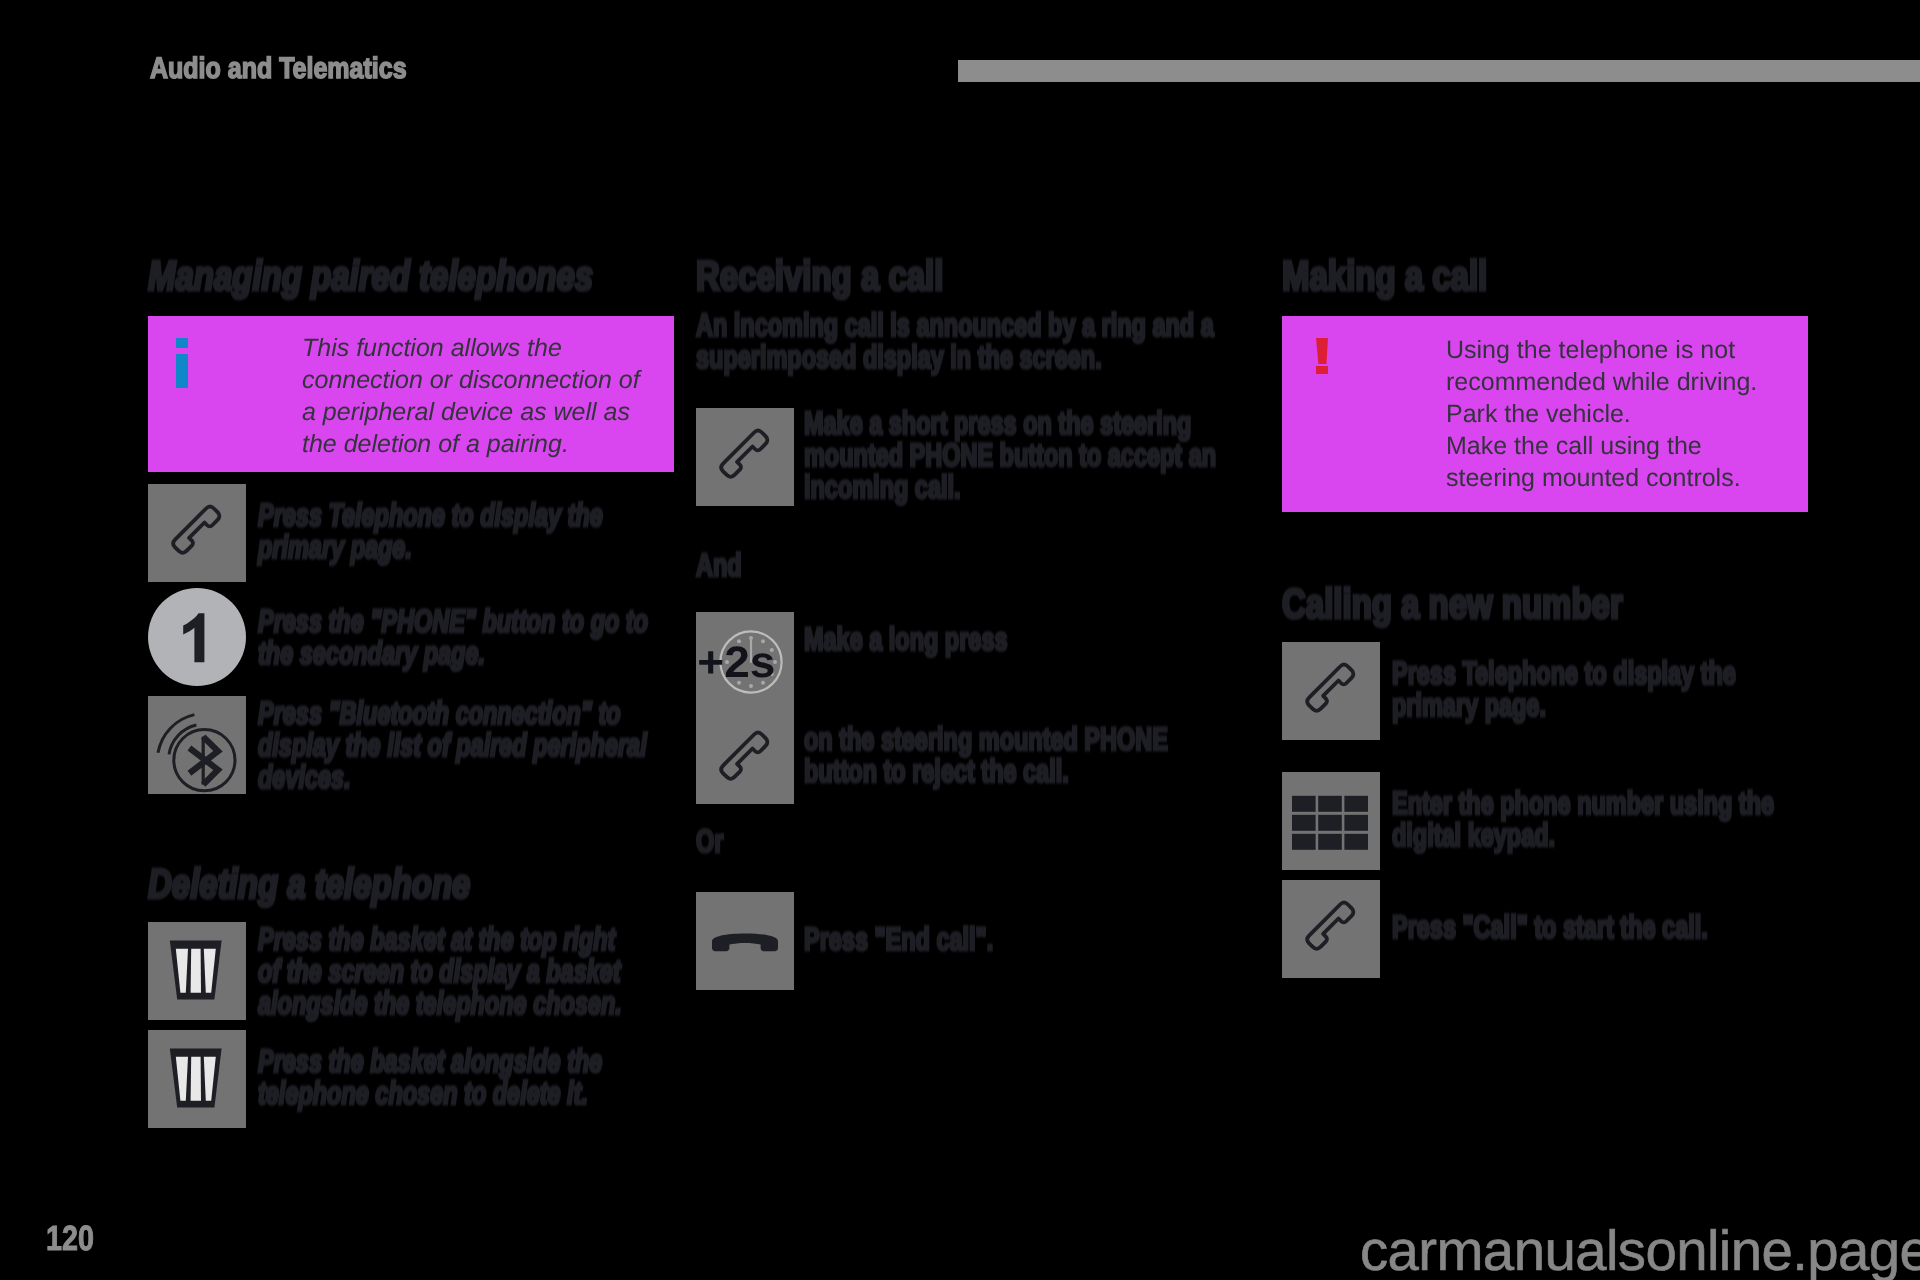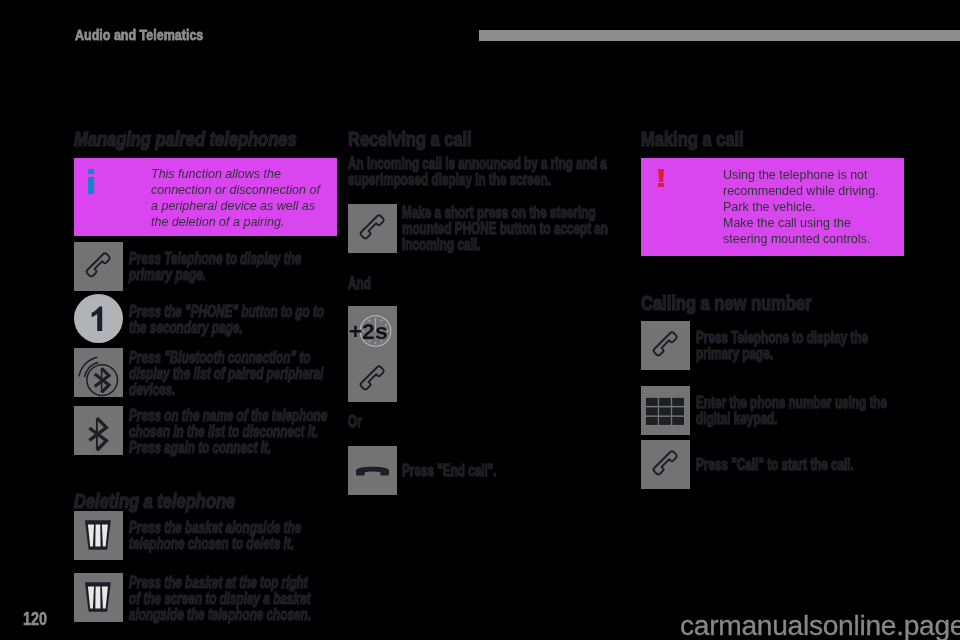--- a/index.html
+++ b/index.html
@@ -117,60 +117,48 @@
           <path d="M27.6 44.3 L35.0 36.9 L20.7 26.0" stroke="#1e1e25" stroke-width="3.1" fill="none" stroke-linejoin="miter"></path>
           <path d="M5.0 28.4 A23.8 23.8 0 0 1 23.2 9.3" fill="none" stroke="#1e1e25" stroke-width="1.5" stroke-linecap="butt"></path>
           <path d="M10.5 29.2 A17.8 17.8 0 0 1 24.2 14.5" fill="none" stroke="#1e1e25" stroke-width="1.5" stroke-linecap="butt"></path>
         </svg>
       </div>
       <div class="rtxt" style="margin:2px 0 0 6px">Press "Bluetooth connection" to
 display the list of paired peripheral
 devices.</div>
     </div>
 
-    <div class="row" style="margin-top:8px">
-      <div class="tile">
-        <svg viewBox="0 0 49 49" width="49" height="49">
-          <path d="M22.9 12.1 L22.9 44.2" stroke="#1e1e25" stroke-width="1.9" fill="none"></path>
-          <path d="M22.9 12.1 L32.4 21.6 L15.3 34.3" stroke="#1e1e25" stroke-width="3.4" fill="none" stroke-linejoin="miter"></path>
-          <path d="M22.9 44.2 L32.4 34.7 L15.3 22.0" stroke="#1e1e25" stroke-width="3.4" fill="none" stroke-linejoin="miter"></path>
-        </svg>
-      </div>
-      <div class="rtxt" style="margin:2px 0 0 6px">Press on the name of the telephone
-chosen in the list to disconnect it.
-Press again to connect it.</div>
-    </div>
 
     <h2 class="sec" style="margin-top:35px">Deleting a telephone</h2>
 
-    <div class="row" style="margin-top:5px">
+    <div class="row" style="margin-top:13px">
       <div class="tile">
         <svg viewBox="0 0 49 49" width="49" height="49">
           <path d="M10.9 9.2 L36.8 9.2 L33.2 38.8 L14.6 38.8 Z" fill="#1e1e25"></path>
           <path d="M13.9 13.4 L20.0 13.4 L18.9 35.4 L16.2 35.4 Z" fill="#e8e8e8"></path>
           <path d="M21.6 13.4 L26.3 13.4 L26.5 35.4 L21.3 35.4 Z" fill="#e8e8e8"></path>
           <path d="M27.9 13.4 L33.9 13.4 L31.6 35.4 L28.9 35.4 Z" fill="#e8e8e8"></path>
         </svg>
       </div>
-      <div class="rtxt" style="margin:-2px 0 0 6px">Press the basket alongside the
-telephone chosen to delete it.</div>
-    </div>
-
-    <div class="row" style="margin-top:13px">
+      <div class="rtxt" style="margin:1px 0 0 6px">Press the basket at the top right
+of the screen to display a basket
+alongside the telephone chosen.</div>
+    </div>
+
+    <div class="row" style="margin-top:5px">
       <div class="tile">
         <svg viewBox="0 0 49 49" width="49" height="49">
           <path d="M10.9 9.2 L36.8 9.2 L33.2 38.8 L14.6 38.8 Z" fill="#1e1e25"></path>
           <path d="M13.9 13.4 L20.0 13.4 L18.9 35.4 L16.2 35.4 Z" fill="#e8e8e8"></path>
           <path d="M21.6 13.4 L26.3 13.4 L26.5 35.4 L21.3 35.4 Z" fill="#e8e8e8"></path>
           <path d="M27.9 13.4 L33.9 13.4 L31.6 35.4 L28.9 35.4 Z" fill="#e8e8e8"></path>
         </svg>
       </div>
-      <div class="rtxt" style="margin:1px 0 0 6px">Press the basket at the top right
-of the screen to display a basket
-alongside the telephone chosen.</div>
+      <div class="rtxt" style="margin:-2px 0 0 6px">Press the basket alongside the
+telephone chosen to delete it.</div>
     </div>
   </div>
 
   <div class="col c2">
     <h2 class="sec">Receiving a call</h2>
 
     <div class="bodytxt" style="margin-top:11px">An incoming call is announced by a ring and a
 superimposed display in the screen.</div>
 
     <div class="row" style="margin-top:17px">
@@ -204,20 +192,25 @@
             <circle cx="17.1" cy="19.0" r="1.0"></circle>
               <circle cx="21.5" cy="14.6" r="1.0"></circle>
           </g>
           <path d="M27.5 25.0 L27.5 14.0" stroke="#a8a8a8" stroke-width="1.1" stroke-linecap="round"></path>
           <text x="20.2" y="32.5" font-family="Liberation Sans, sans-serif" font-size="22" font-weight="bold" fill="#12121a" text-anchor="middle" textLength="39" lengthAdjust="spacingAndGlyphs">+2s</text>
         </svg>
         <svg viewBox="0 0 36 36" width="49" height="49" style="margin-top:0px">
             <use href="#g-handset"></use>
           </svg>
       </div>
+      <div style="margin-left:5px">
+        <div class="rtxt" style="margin-top:-2px">Make a long press</div>
+        <div class="rtxt" style="margin-top:34px">on the steering mounted PHONE
+button to reject the call.</div>
+      </div>
     </div>
 
     <div class="bodytxt" style="margin-top:11px">Or</div>
 
     <div class="row" style="margin-top:17px">
       <div class="tile">
         <svg viewBox="0 0 49 49" width="49" height="49">
           <path d="M8.0 24.6 C8.0 22.2 14.8 20.7 24.5 20.7 C34.2 20.7 41.0 22.2 41.0 24.6
                    L41.0 28.0 C41.0 28.9 40.3 29.6 39.4 29.6 L33.9 29.6 C33.0 29.6 32.3 28.9 32.3 28.0
                    L32.3 26.3 C30.2 25.8 27.5 25.5 24.5 25.5 C21.5 25.5 18.8 25.8 16.7 26.3

